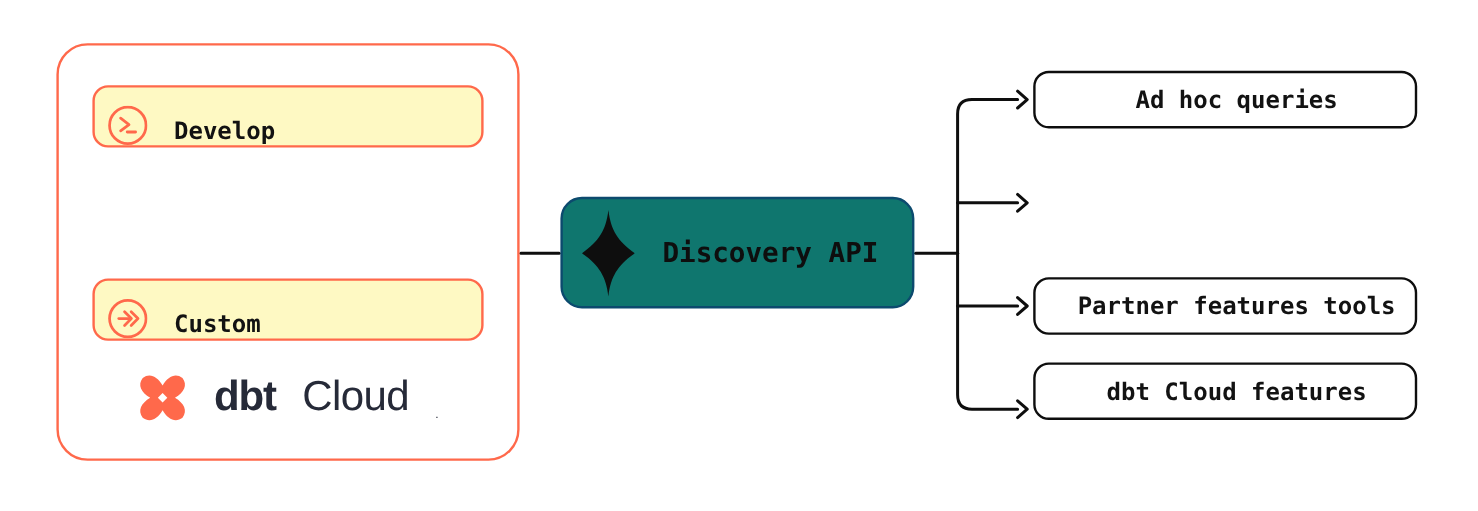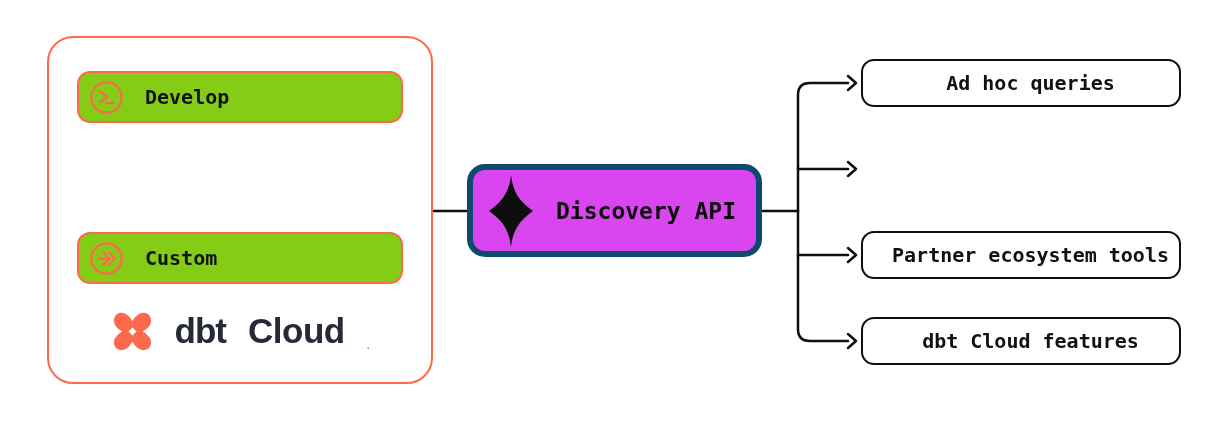--- a/index.html
+++ b/index.html
@@ -15,42 +15,42 @@
 
   
   .panel{
     position:absolute;left:47px;top:36px;width:386px;height:348px;
     border:2.5px solid #FF694B;border-radius:26px;box-sizing:border-box;
     background:#ffffff;
   }
   .stage{
     position:absolute;left:28px;width:326px;height:52px;
     border:2.5px solid #FF694B;border-radius:13px;box-sizing:border-box;
-    background:#84cc16;display:flex;align-items:center;
+    background:#fef9c3;display:flex;align-items:flex-end;
   }
   .stage .icirc{
     display:flex;align-items:center;justify-content:center;
     margin-left:11px;width:33px;height:33px;flex:0 0 auto;
   }
   .stage .slabel{
     margin-left:22px;font-size:20px;font-weight:700;color:#121212;
     letter-spacing:0;white-space:nowrap;
   }
   .logo{
     position:absolute;left:0;top:269px;width:100%;height:48px;
     display:flex;align-items:center;justify-content:center;gap:21px;
   }
   .logo .dbt{font-family:"Liberation Sans",sans-serif;font-weight:800;font-size:35px;color:#262A38;letter-spacing:-1px;}
-  .logo .cloud{font-family:"Liberation Sans",sans-serif;font-weight:700;font-size:35px;color:#262A38;margin-left:1px;letter-spacing:-0.5px;}
+  .logo .cloud{font-family:"Liberation Sans",sans-serif;font-weight:400;font-size:35px;color:#262A38;margin-left:1px;letter-spacing:-0.5px;}
   .logo .tm{font-family:"Liberation Sans",sans-serif;font-size:10px;color:#262A38;align-self:flex-end;margin-left:1px;margin-bottom:4px;}
 
   
   .api{
     position:absolute;left:467px;top:164px;width:295px;height:93px;
-    background:#d946ef;border:6px solid #0c4a6e;border-radius:18px;box-sizing:border-box;
+    background:#0f766e;border:2px solid #0c4a6e;border-radius:18px;box-sizing:border-box;
     display:flex;align-items:center;
   }
   .api .spark{display:flex;align-items:center;margin-left:16px;flex:0 0 auto;}
   .api .alabel{margin-left:23px;font-size:23px;font-weight:700;color:#0E0E0E;white-space:nowrap;}
 
   
   .out{
     position:absolute;left:861px;width:320px;height:48px;
     border:2.5px solid #0E0E0E;border-radius:13px;box-sizing:border-box;
     background:#ffffff;display:flex;align-items:center;justify-content:center;
@@ -122,19 +122,19 @@
         <path fill="#0E0E0E" d="M22 0 C24 17 30 26 44 36 C30 46 24 55 22 72 C20 55 14 46 0 36 C14 26 20 17 22 0 Z"></path>
       </svg>
     </span>
     <span class="alabel">Discovery API</span>
   </div>
 
   <div class="out" style="top:59px">
     <span class="olabel">Ad hoc queries</span>
   </div>
   <div class="out" style="top:231px">
-    <span class="olabel">Partner ecosystem tools</span>
+    <span class="olabel">Partner features tools</span>
   </div>
-  <div class="out" style="top:317px">
+  <div class="out" style="top:302px">
     <span class="olabel">dbt Cloud features</span>
   </div>
 
 </div>
 
 </body></html>

